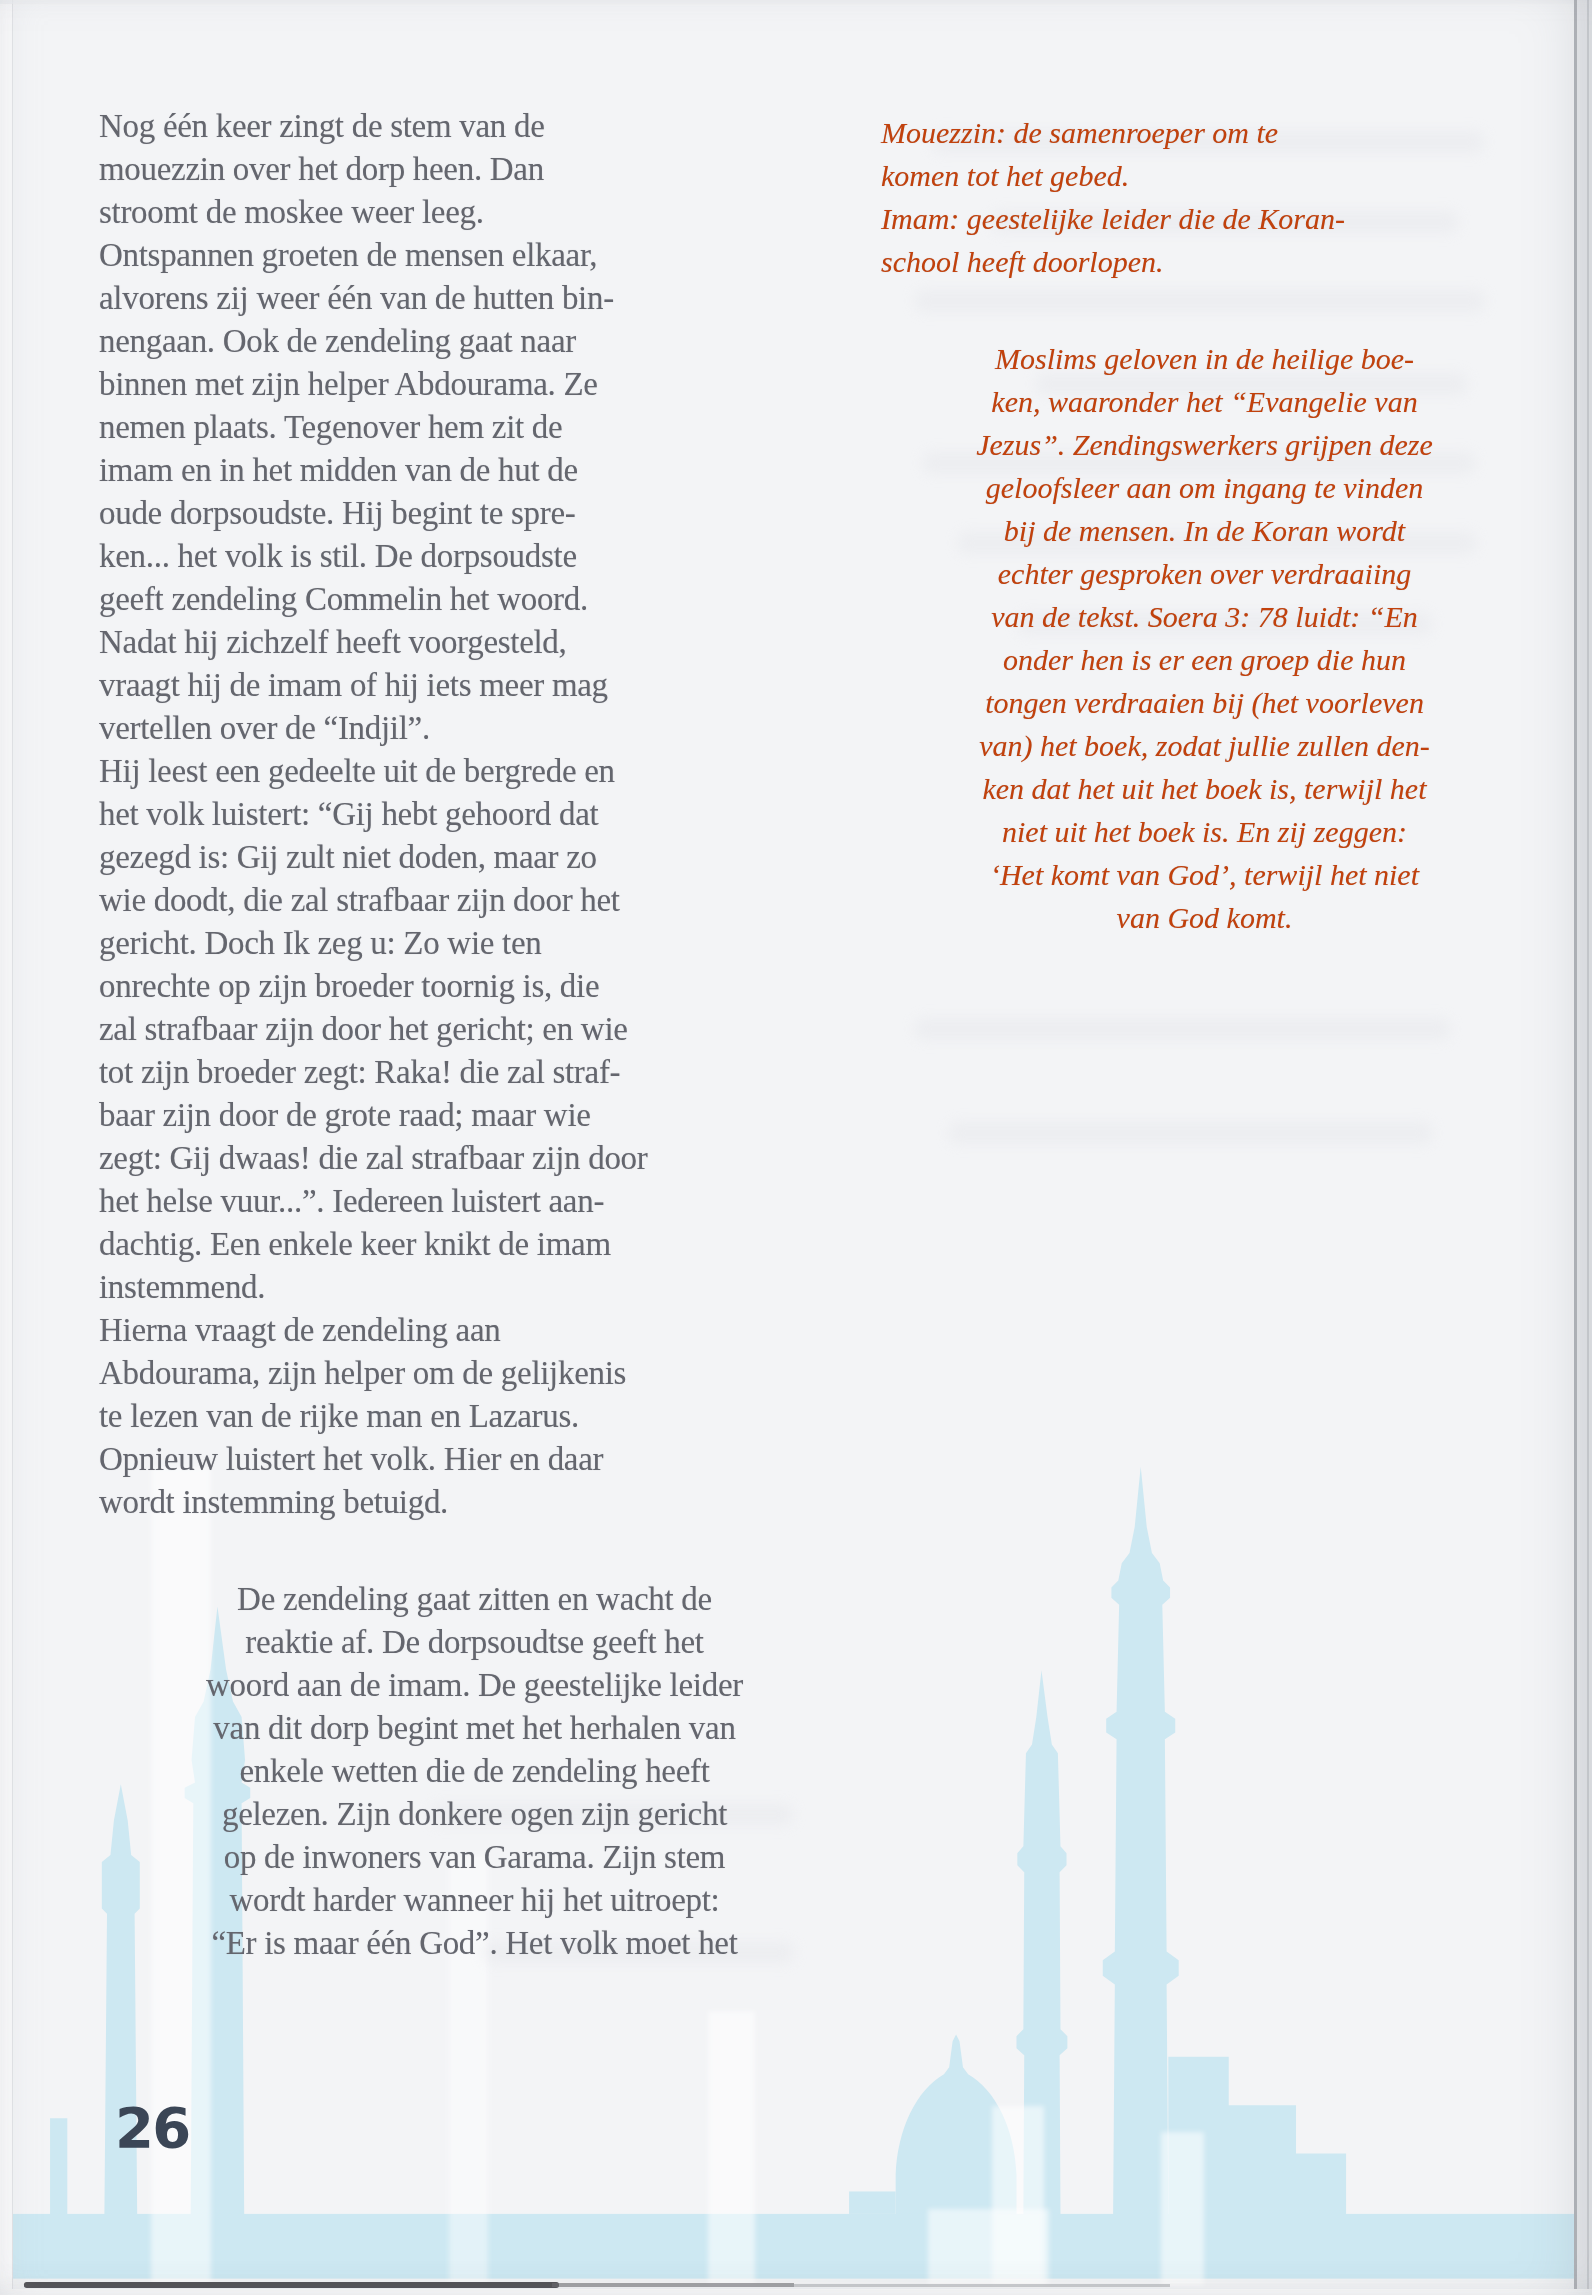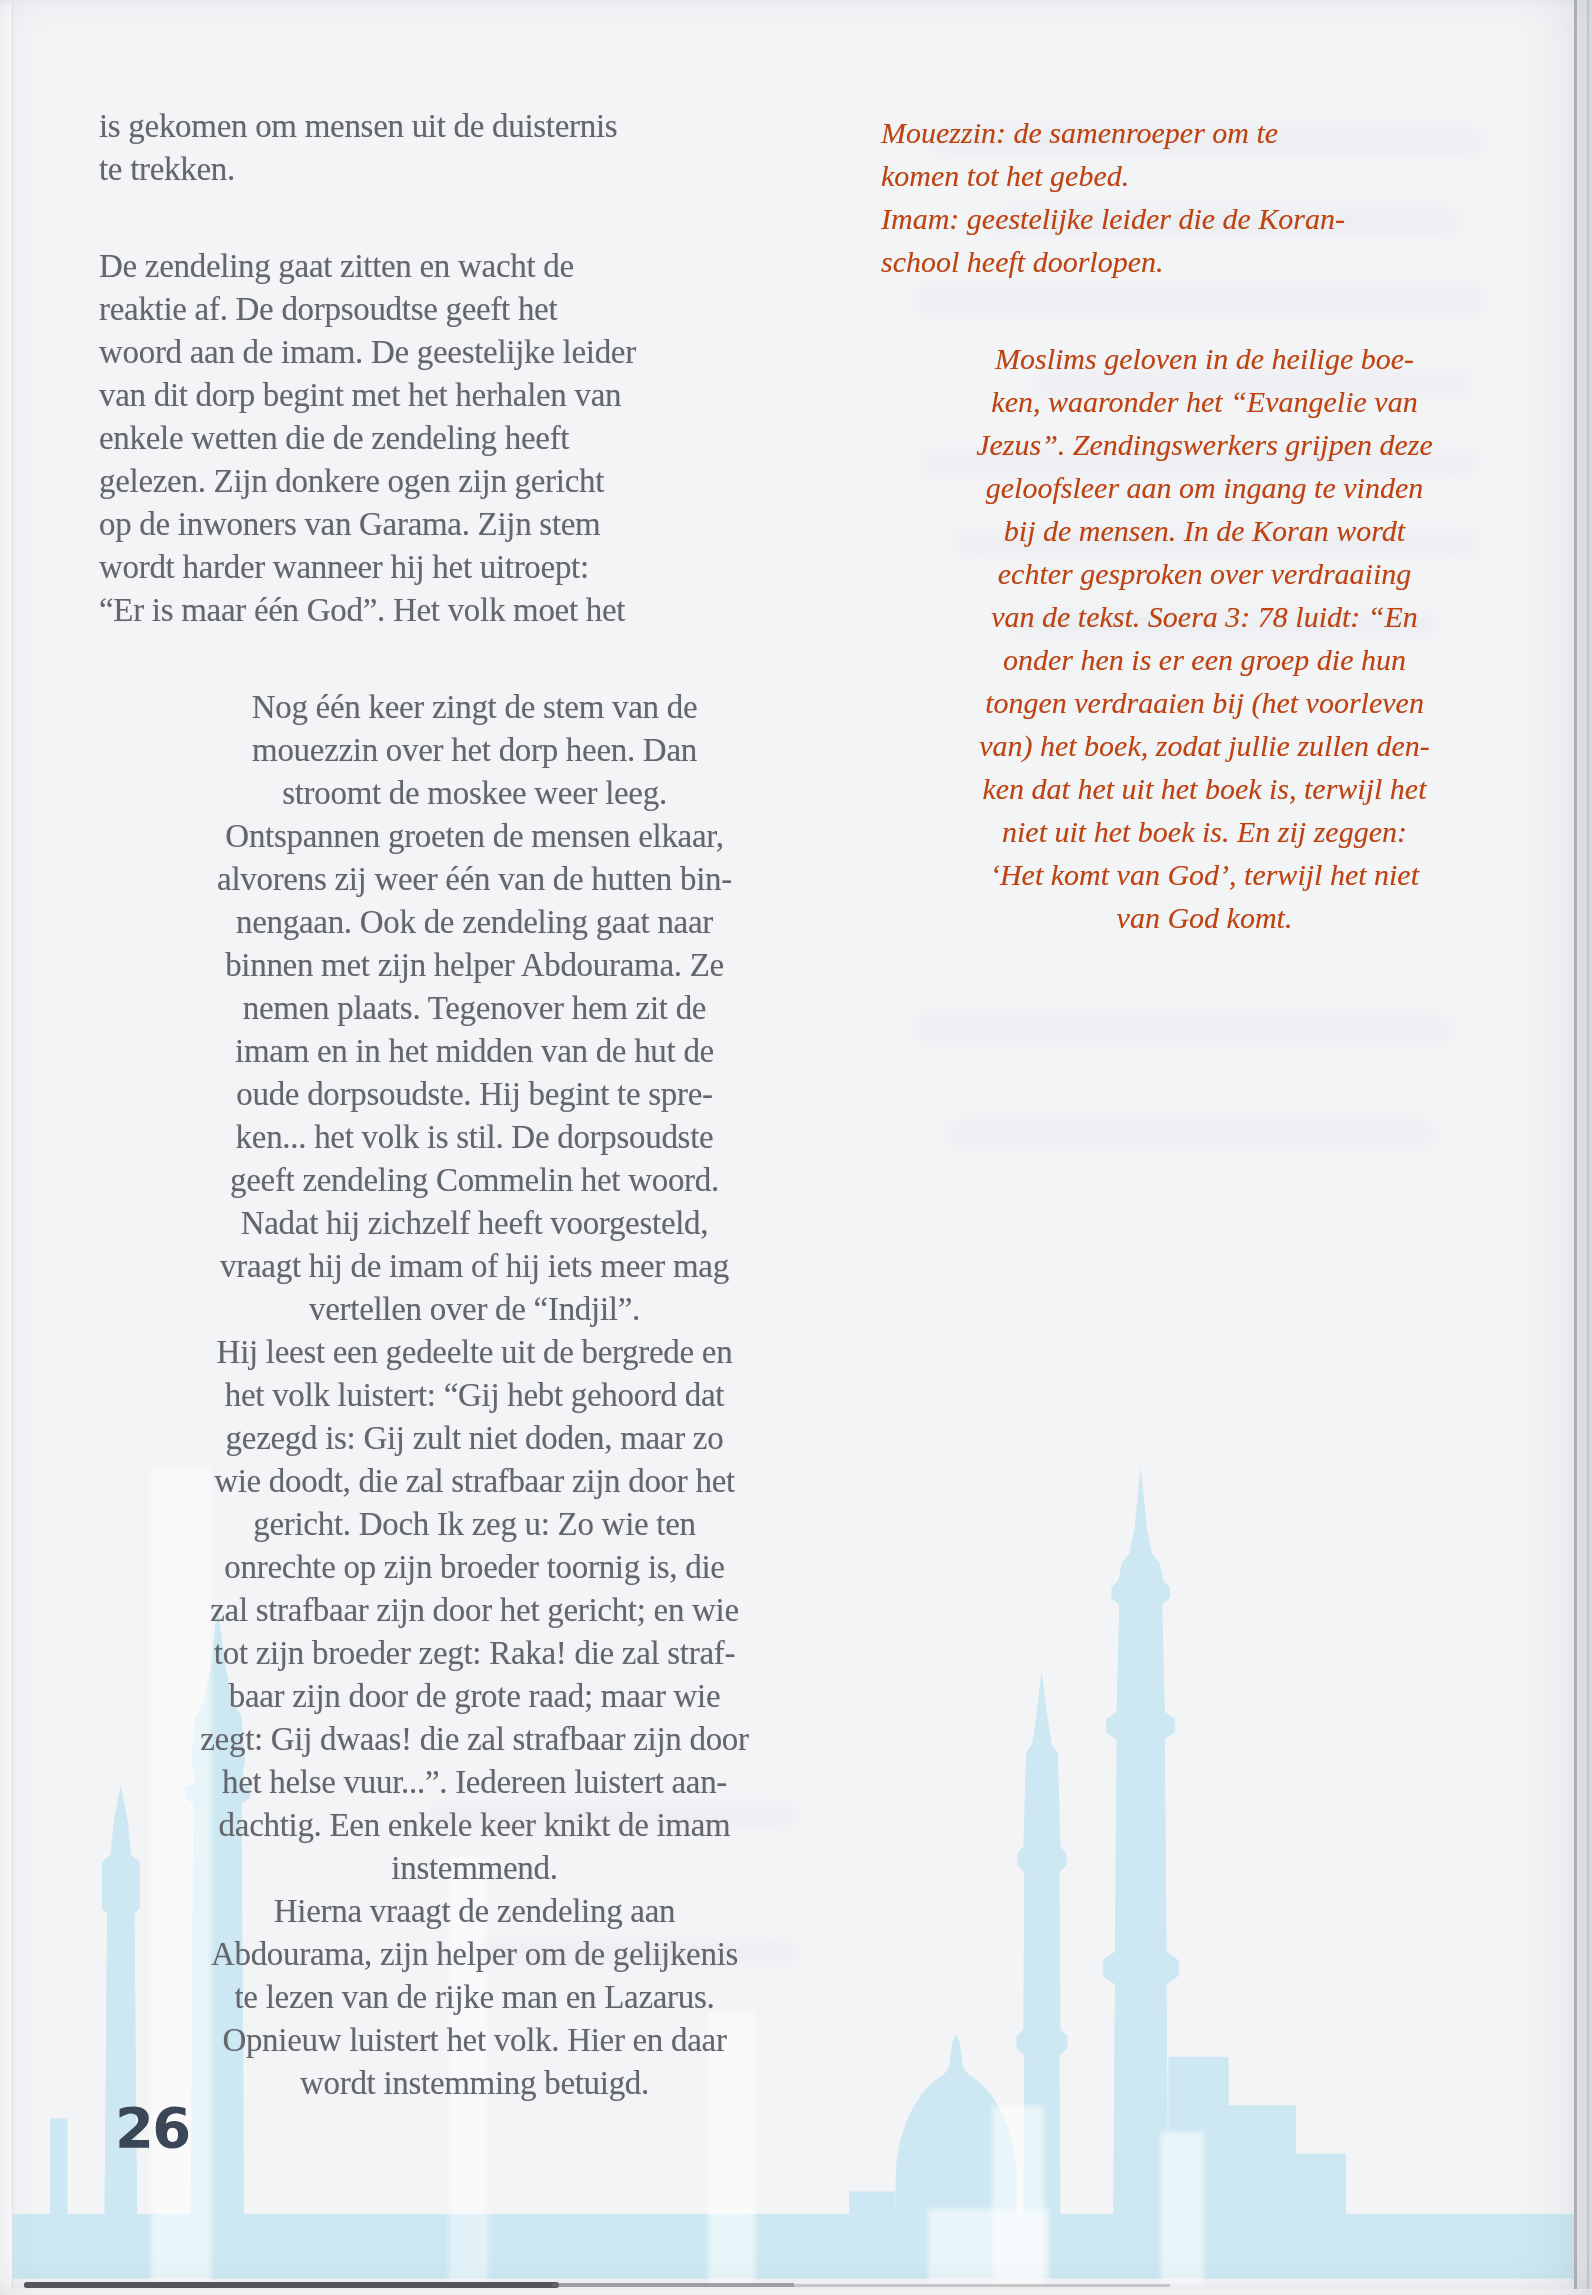--- a/index.html
+++ b/index.html
@@ -74,31 +74,20 @@
   <div class="ghost" style="left:1036px;top:373px;width:431px;height:22.4px;"></div>
   <div class="ghost" style="left:923px;top:452px;width:552px;height:22.4px;"></div>
   <div class="ghost" style="left:958px;top:532px;width:518px;height:22.4px;"></div>
   <div class="ghost" style="left:1018px;top:613px;width:414px;height:22.4px;"></div>
   <div class="ghost" style="left:915px;top:1018px;width:535px;height:22.4px;"></div>
   <div class="ghost" style="left:949px;top:1122px;width:483px;height:22.4px;"></div>
   <div class="ghost" style="left:431px;top:1804px;width:362px;height:21px;"></div>
   <div class="ghost" style="left:483px;top:1942px;width:311px;height:21px;"></div>
 
   <section class="content-col col-left">
-    <p class="para">is gekomen om mensen uit de duisternis
-te trekken.</p>
-    <p class="para">De zendeling gaat zitten en wacht de
-reaktie af. De dorpsoudtse geeft het
-woord aan de imam. De geestelijke leider
-van dit dorp begint met het herhalen van
-enkele wetten die de zendeling heeft
-gelezen. Zijn donkere ogen zijn gericht
-op de inwoners van Garama. Zijn stem
-wordt harder wanneer hij het uitroept:
-“Er is maar één God”. Het volk moet het</p>
     <p class="para">Nog één keer zingt de stem van de
 mouezzin over het dorp heen. Dan
 stroomt de moskee weer leeg.
 Ontspannen groeten de mensen elkaar,
 alvorens zij weer één van de hutten bin-
 nengaan. Ook de zendeling gaat naar
 binnen met zijn helper Abdourama. Ze
 nemen plaats. Tegenover hem zit de
 imam en in het midden van de hut de
 oude dorpsoudste. Hij begint te spre-
@@ -118,20 +107,29 @@
 baar zijn door de grote raad; maar wie
 zegt: Gij dwaas! die zal strafbaar zijn door
 het helse vuur...”. Iedereen luistert aan-
 dachtig. Een enkele keer knikt de imam
 instemmend.
 Hierna vraagt de zendeling aan
 Abdourama, zijn helper om de gelijkenis
 te lezen van de rijke man en Lazarus.
 Opnieuw luistert het volk. Hier en daar
 wordt instemming betuigd.</p>
+    <p class="para">De zendeling gaat zitten en wacht de
+reaktie af. De dorpsoudtse geeft het
+woord aan de imam. De geestelijke leider
+van dit dorp begint met het herhalen van
+enkele wetten die de zendeling heeft
+gelezen. Zijn donkere ogen zijn gericht
+op de inwoners van Garama. Zijn stem
+wordt harder wanneer hij het uitroept:
+“Er is maar één God”. Het volk moet het</p>
   </section>
 
   <aside class="content-col col-right">
     <p class="para">Mouezzin: de samenroeper om te
 komen tot het gebed.
 Imam: geestelijke leider die de Koran-
 school heeft doorlopen.</p>
     <p class="para">Moslims geloven in de heilige boe-
 ken, waaronder het “Evangelie van
 Jezus”. Zendingswerkers grijpen deze

